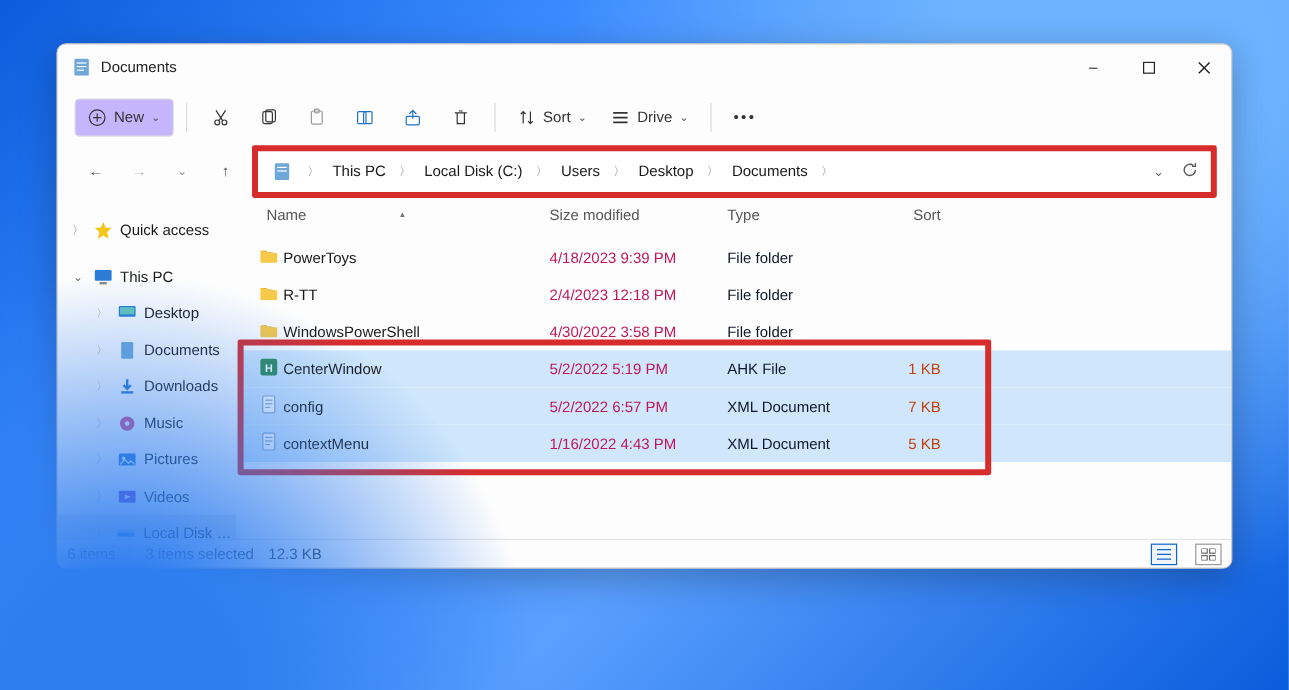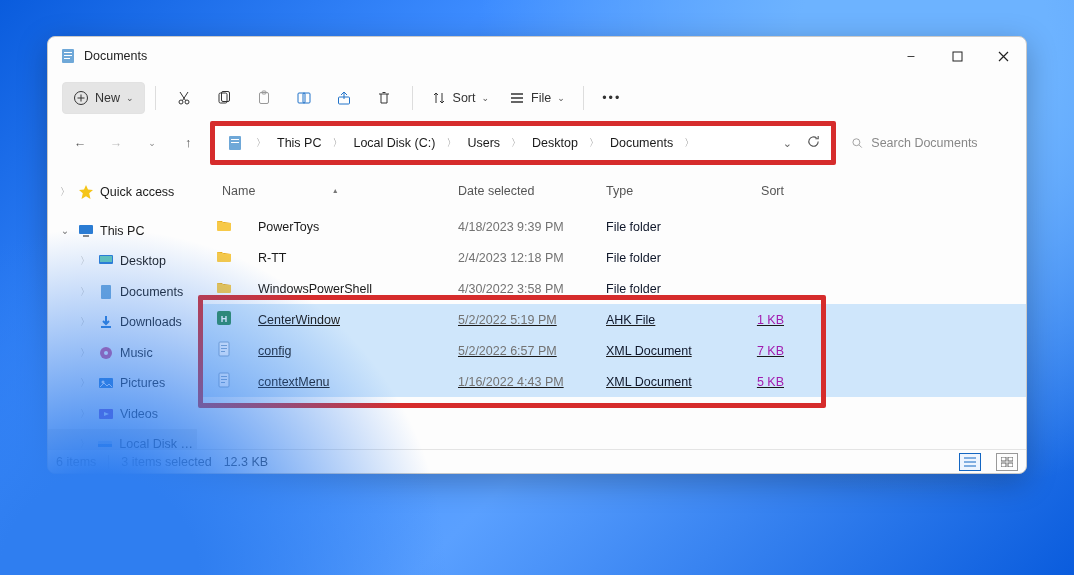--- a/index.html
+++ b/index.html
@@ -34,21 +34,21 @@
   .titlebar .title-text { font-size:12.5px; color:#222; }
   .titlebar .spacer { flex:1; }
   .win-btn { width:46px; height:32px; display:flex; align-items:center; justify-content:center; cursor:default; }
 
   
   .toolbar { height:46px; display:flex; align-items:center; padding:0 14px; gap:4px; }
   .tb-btn { height:32px; min-width:36px; padding:0 8px; border-radius:4px; display:flex; align-items:center; justify-content:center; gap:6px; color:#333; cursor:default; }
   .tb-sep { width:1px; height:24px; background:#ddd; margin:0 6px; }
   .tb-btn .chev { font-size:9px; color:#555; }
   .tb-btn svg { width:16px; height:16px; }
-  .new-btn { background:#e5e5e5; border:1px solid #e2e2e2; padding:0 10px; }
+  .new-btn { background:#c4b5fd; border:1px solid #e2e2e2; padding:0 10px; }
 
   
   .addr-row { height:44px; display:flex; align-items:center; padding:0 12px 0 18px; gap:8px; }
   .nav-arrow { width:28px; height:28px; display:flex; align-items:center; justify-content:center; color:#555; border-radius:4px; cursor:default; }
   .red-outline { border:5px solid #d62c2c; border-radius:2px; }
   .addr-bar { flex:1; height:44px; display:flex; align-items:center; padding:0 10px 0 6px; gap:4px; background:#fff; }
   .crumb { padding:2px 4px; border-radius:3px; cursor:default; white-space:nowrap; }
   .crumb-sep { color:#777; font-size:10px; padding:0 3px; }
   .addr-icon { width:16px; height:16px; margin:0 6px; }
   .addr-actions { margin-left:auto; display:flex; align-items:center; gap:14px; color:#666; }
@@ -62,34 +62,34 @@
   .tree-item { display:flex; align-items:center; height:30.5px; padding-left:10px; gap:6px; cursor:default; }
   .tree-item.selected { background:#e8e8e8; }
   .tree-item .ind { width:14px; text-align:center; color:#777; font-size:10px; }
   .tree-item.sub { padding-left:30px; }
   .tree-item.sub .ind { color:#aaa; }
   .tree-icon { width:16px; height:16px; flex-shrink:0; }
   .tree-item .lbl { white-space:nowrap; overflow:hidden; text-overflow:ellipsis; }
   .spacer6 { height:8px; }
 
   
-  .content { flex:1; display:flex; flex-direction:column; position:relative;margin-top:12px; }
+  .content { flex:1; display:flex; flex-direction:column; position:relative; }
   .cols { height:28px; display:flex; align-items:center; color:#555; font-size:12.5px; border-bottom:1px solid transparent; }
   .col-name { width:260px; padding-left:24px; display:flex; align-items:center; gap:8px;}
   .col-date { width:148px; }
   .col-type { width:114px; }
   .col-size { width:72px; text-align:right; padding-right:8px; }
   .sort-ind { font-size:8px; color:#777; margin-left:70px }
 
   .file-row { height:31px; display:flex; align-items:center; }
-  .file-row .c-name { width:260px; padding-left:18px; display:flex; align-items:center; gap:26px; }
-  .file-row .c-date { width:148px; color:#737373; }
+  .file-row .c-name { width:260px; padding-left:18px; display:flex; align-items:center; gap:4px; }
+  .file-row .c-date { width:148px; color:#be185d; }
   .file-row .c-type { width:114px; color:#0f172a; }
-  .file-row .c-size { width:72px; text-align:right; color:#a21caf; padding-right:8px; }
-  .file-row.sel { background:#cfe6fb;text-decoration:underline; }
+  .file-row .c-size { width:72px; text-align:right; color:#c2410c; padding-right:8px; }
+  .file-row.sel { background:#cfe6fb; }
   .file-icon { width:16px; height:16px; flex-shrink:0; }
 
   .selection-outline {
     position:absolute; border:5px solid #d62c2c; border-radius:2px;
     pointer-events:none;
   }
 
   
   .status { height:24px; border-top:1px solid #e4e4e4; display:flex; align-items:center; padding:0 8px; font-size:12.5px; color:#333; gap:12px; }
   .status .vbar { width:1px; height:14px; background:#ccc; }
@@ -177,21 +177,21 @@
       <svg viewBox="0 0 16 16">
           <path d="M5 13 V3 M3 5 L5 3 L7 5 M11 3 V13 M9 11 L11 13 L13 11" stroke="#333" fill="none"></path>
         </svg>
       <span>Sort</span>
       <span class="chev">⌄</span>
     </div>
     <div class="tb-btn">
       <svg viewBox="0 0 16 16">
           <path d="M2 4h12M2 8h12M2 12h12" stroke="#333" stroke-width="1.4"></path>
         </svg>
-      <span>File</span>
+      <span>Drive</span>
       <span class="chev">⌄</span>
     </div>
     <div class="tb-sep"></div>
     <div class="tb-btn">
         <span style="letter-spacing:2px;">•••</span>
       </div>
   </div>
 
   <div class="addr-row">
     <div class="nav-arrow">←</div>
@@ -219,27 +219,20 @@
       <div class="addr-actions">
         <span style="font-size:11px;">⌄</span>
         <span>
           <svg width="15" height="15" viewBox="0 0 16 16">
               <path d="M13 8a5 5 0 1 1-1.8-3.8M13 2v3h-3" fill="none" stroke="#555" stroke-width="1.2"></path>
             </svg>
         </span>
       </div>
     </div>
 
-    <div class="search-box">
-      <svg width="14" height="14" viewBox="0 0 16 16">
-          <circle cx="7" cy="7" r="4.5" fill="none" stroke="#888"></circle>
-          <path d="M10.5 10.5 L14 14" stroke="#888"></path>
-        </svg>
-      <input placeholder="Search Documents" style="">
-    </div>
   </div>
 
   <div class="body-row">
     <div class="nav-pane">
       <div class="tree-item">
         <span class="ind">〉</span>
         <svg class="tree-icon" viewBox="0 0 16 16">
             <path d="M8 1l2 4.5 5 .5-3.8 3.3L12.5 15 8 12.3 3.5 15l1.3-5.7L1 6l5-.5z" fill="#f5c518"></path>
           </svg>
         <span class="lbl">Quick access</span>
@@ -318,21 +311,21 @@
         <span class="lbl">USB Drive (E:)</span>
       </div>
     </div>
 
     <div class="content">
       <div class="cols">
         <div class="col-name">
             <span>Name</span>
             <span class="sort-ind">▴</span>
           </div>
-        <div class="col-date">Date selected</div>
+        <div class="col-date">Size modified</div>
         <div class="col-type">Type</div>
         <div class="col-size">Sort</div>
       </div>
       <div style="height:6px"></div>
 
       <div id="rows">
           <div class="file-row">
             <div class="c-name">
               <span><svg class="file-icon" viewBox="0 0 16 16">
                   <path d="M1 4h5l1.5 2H15v7a1 1 0 0 1-1 1H2a1 1 0 0 1-1-1z" fill="#f7c948"></path>

